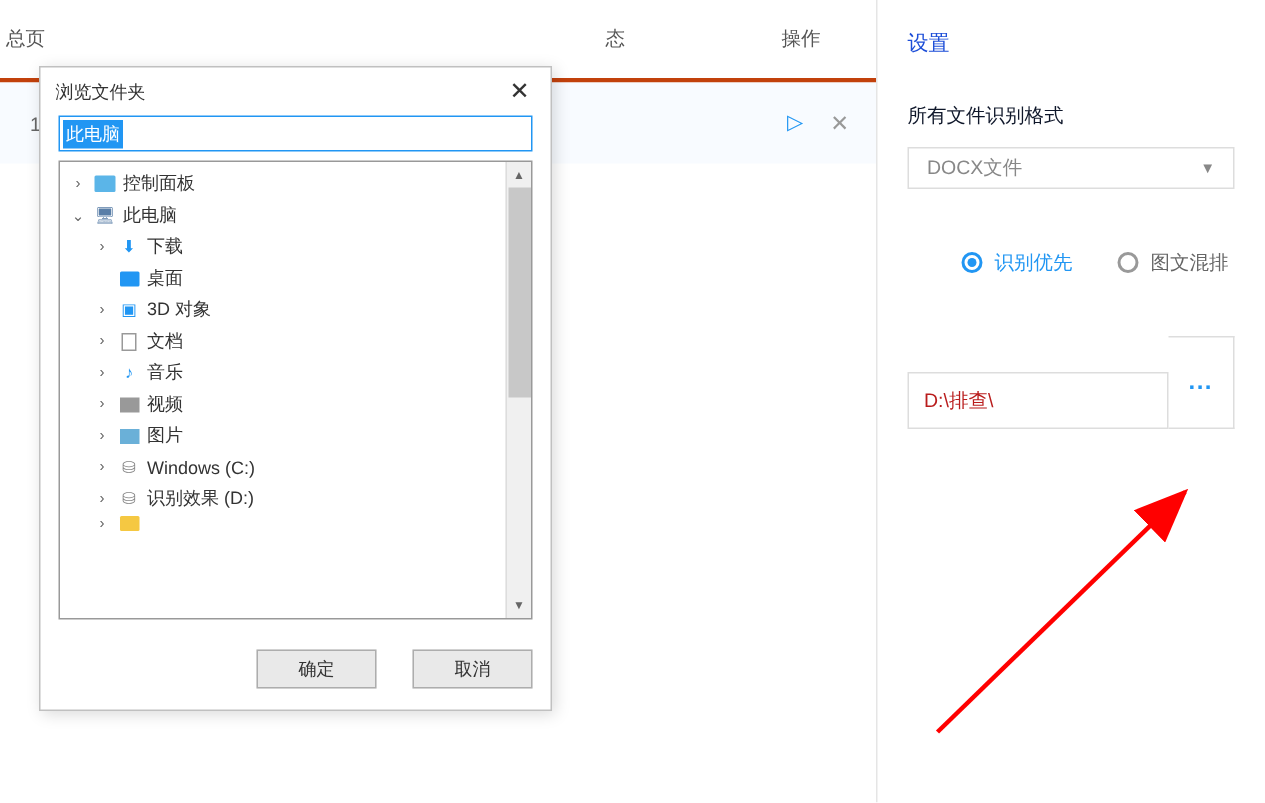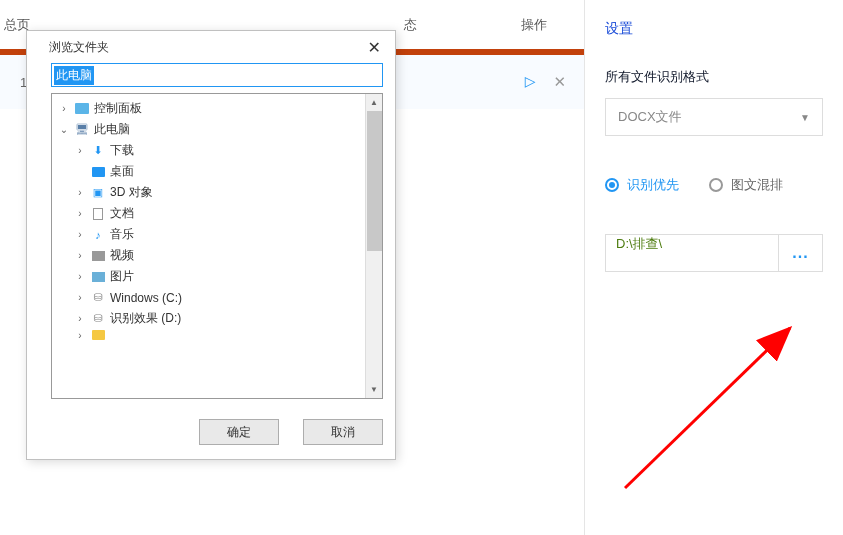--- a/index.html
+++ b/index.html
@@ -25,21 +25,21 @@
     }
     .left-area {
       flex: 1;
       border-right: 1px solid #e5e5e5;
       padding-top: 0;
     }
     .top-row {
       display: flex;
       height: 55px;
       align-items: center;
-      border-bottom: 6px solid #c2410c;
+      border-bottom: 3px solid #c2410c;
       padding: 0 10px 0 4px;
       color: #555;
     }
     .top-left {
       flex: 1;
     }
     .top-actions {
       width: 80px;
       text-align: center;
       font-size: 13px;
@@ -81,39 +81,40 @@
       font-size: 14px;
       margin-bottom: 30px;
     }
     .rp-label {
       color: #0f172a;
       font-size: 13px;
       margin-bottom: 12px;
     }
     .rp-select {
       border: 1px solid #ddd;
-      height: 38px;
+      height: 28px;
       display: flex;
       align-items: center;
       justify-content: space-between;
       padding: 0 12px;
       color: #888;
       font-size: 13px;
       margin-bottom: 40px;
       background: #fff;
     }
     .rp-select-arrow {
       color: #888;
       font-size: 10px;
     }
     .rp-radio-group {
       display: flex;
       gap: 30px;
       margin-bottom: 40px;
       margin-top: 14px;
+      margin-left: 36px;
     }
     .rp-radio {
       display: flex;
       align-items: center;
       gap: 8px;
       font-size: 13px;
       cursor: pointer;
     }
     .rp-radio-circle {
       width: 14px;
@@ -145,51 +146,52 @@
       margin-bottom: 12px;
     }
     .rp-output-row {
       display: flex;
     }
     .rp-output-input {
       flex: 1;
       border: 1px solid #ddd;
       height: 38px;
       padding: 0 10px;
-      color: #4d7c0f;
-      font-size: 13px;
-      display: flex;
+      color: #b91c1c;
+      font-size: 13px;
+      display: flex;
+      align-items: center;
+      margin-top: 24px;
     }
     .rp-output-btn {
       width: 44px;
       border: 1px solid #ddd;
       border-left: none;
       display: flex;
       align-items: center;
       justify-content: center;
       color: #2196f3;
       font-size: 16px;
       cursor: pointer;
       letter-spacing: 1px;
       font-weight: bold;
     }
     
     
     .dialog {
       position: absolute;
       left: 26px;
-      top: 30px;
-      width: 370px;
+      top: 44px;
+      width: 342px;
       height: 430px;
       background: #fff;
       border: 1px solid #c0c0c0;
       box-shadow: 2px 2px 10px rgba(0,0,0,0.15);
       display: flex;
       flex-direction: column;
-      padding-left: 12px;
     }
     .dialog-title {
       display: flex;
       justify-content: space-between;
       align-items: center;
       height: 32px;
       padding: 0 8px 0 10px;
       font-size: 12px;
       color: #333;
     }

